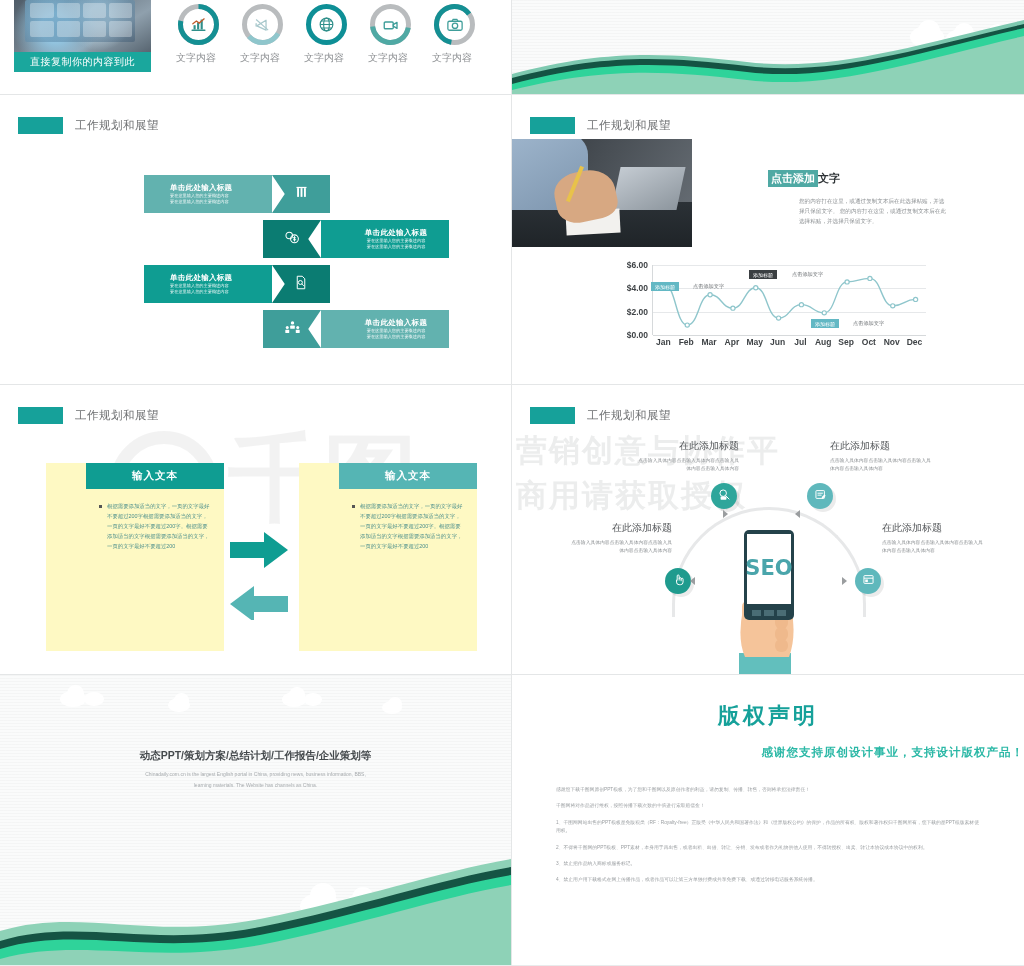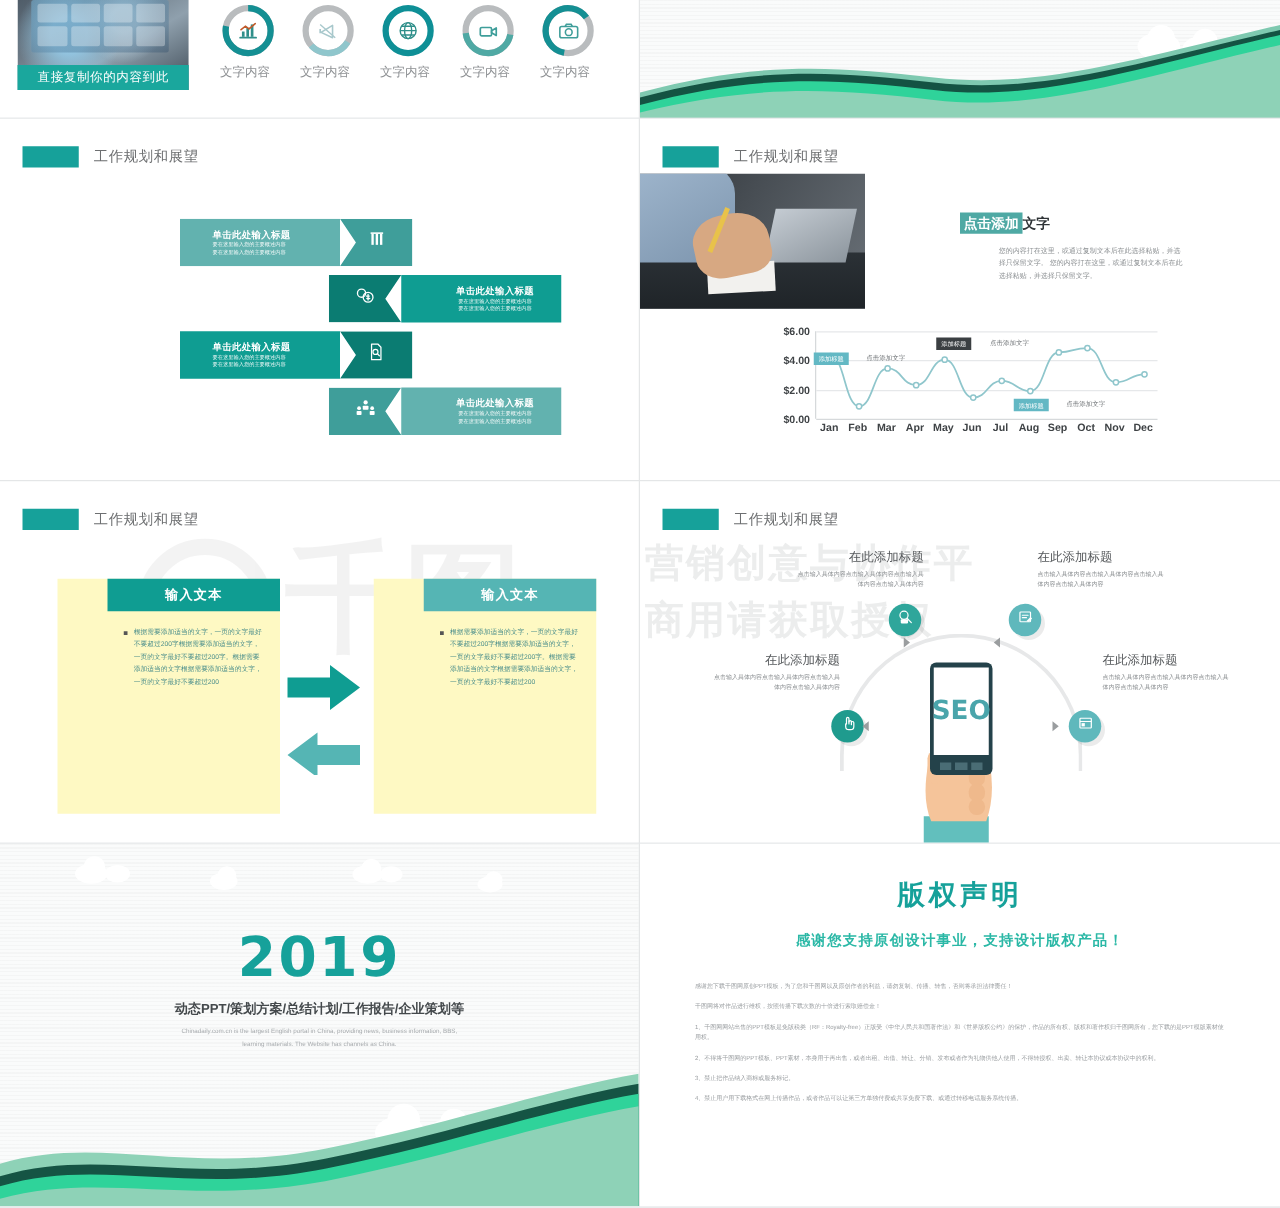--- a/index.html
+++ b/index.html
@@ -147,21 +147,21 @@
   .thanks { position:absolute; left:0; right:0; top:66px; text-align:center; }
   .yr { font-size:44px; font-weight:bold; color:#16a19a; letter-spacing:2px;
        font-family:"DejaVu Sans", sans-serif; }
   .tk { font-size:28px; color:#33383b; letter-spacing:2px; margin-top:-2px; }
   .sb { font-size:10.5px; color:#44494c; margin-top:8px; font-weight:bold; }
   .en { font-size:5px; color:#a7abae; line-height:2.1; margin-top:6px; }
 
   
   .cp-t { text-align:center; font-size:22px; font-weight:bold; color:#16a19a;
      letter-spacing:3px; margin-top:26px; }
-  .cp-s { text-align:center; font-size:11.5px; font-weight:bold; color:#2bb8a6;
+  .cp-s { text-align:right; font-size:11.5px; font-weight:bold; color:#2bb8a6;
      letter-spacing:1px; margin-top:14px;font-family:Liberation Serif, serif; }
   .cp-b { margin:26px 44px 0 44px; }
   .cp-b p { font-size:4.8px; line-height:1.75; color:#9a9ea1; margin-bottom:8px; }
 </style>
 </head>
 <body>
 
 <div class="grid">
 
   <div class="slide">
@@ -601,21 +601,20 @@
       <div class="cloud" style="left:0;top:5px;width:24px;height:15px;"></div>
       <div class="cloud" style="left:7px;top:0;width:16px;height:16px;"></div>
       <div class="cloud" style="left:22px;top:6px;width:18px;height:13px;"></div>
     </div>
     <div class="clouds" style="left:382px; top:22px;">
       <div class="cloud" style="left:0;top:4px;width:20px;height:13px;"></div>
       <div class="cloud" style="left:6px;top:0;width:14px;height:14px;"></div>
     </div>
 
     <div class="thanks">
-      <div class="yr">2019</div>
       <div class="sb">动态PPT/策划方案/总结计划/工作报告/企业策划等</div>
       <div class="en">Chinadaily.com.cn is the largest English portal in China, providing news, business information, BBS,</div>
       <div class="en" style="margin-top:0;">learning materials. The Website has channels as China.</div>
     </div>
 
     <div class="clouds" style="left:300px; top:208px;">
       <div class="cloud" style="left:0;  top:10px; width:40px; height:26px;"></div>
       <div class="cloud" style="left:10px;top:0;   width:26px; height:26px;"></div>
       <div class="cloud" style="left:42px;top:12px;width:34px; height:24px;"></div>
       <div class="cloud" style="left:52px;top:4px; width:22px; height:22px;"></div>

